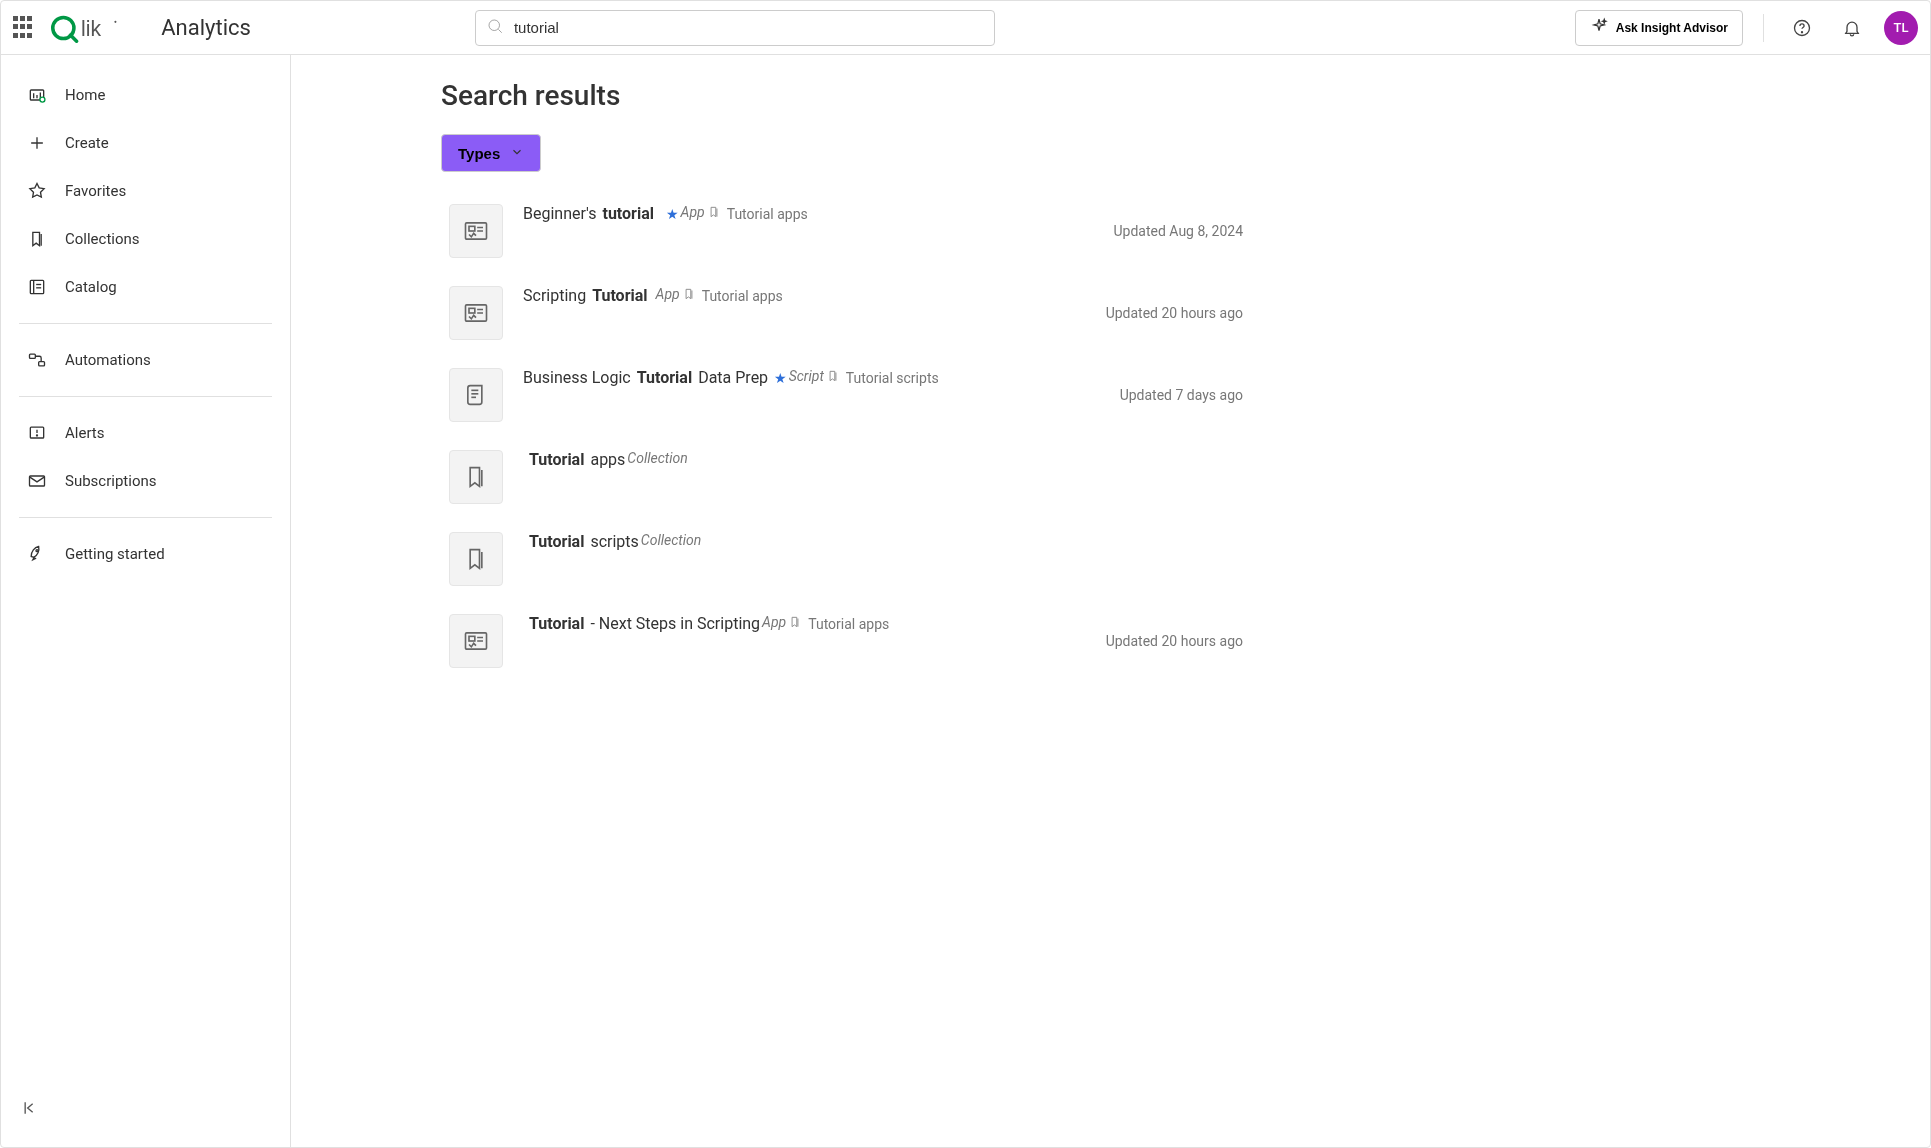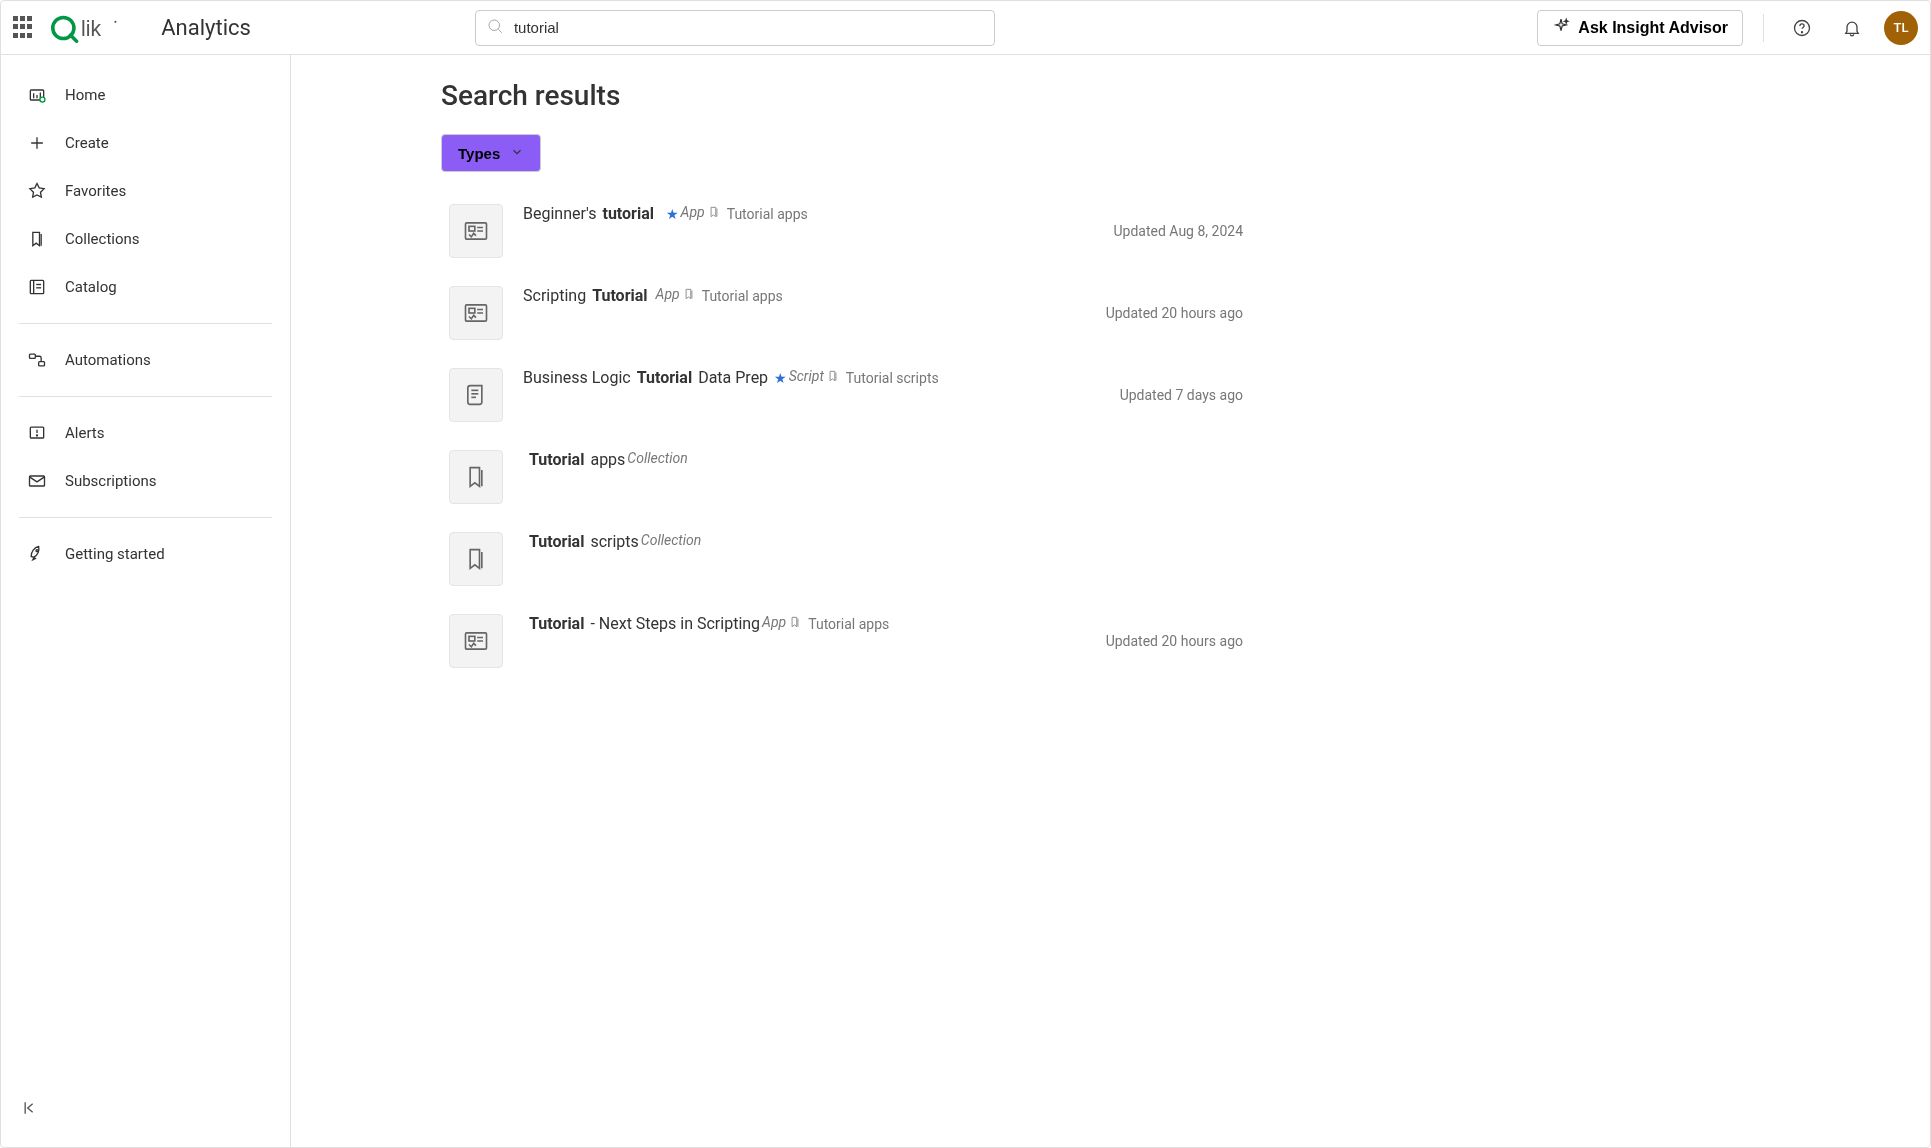--- a/index.html
+++ b/index.html
@@ -47,31 +47,31 @@
   }
   .topbar-spacer { flex: 1; }
   .insight-btn {
     display: flex;
     align-items: center;
     gap: 8px;
     border: 1px solid #ccc;
     border-radius: 4px;
     height: 36px;
     padding: 0 14px;
-    font-size: 16px;
+    font-size: 12px;
     font-weight: 600;
     cursor: pointer;
     background: #fff;
   }
   .top-icon { width: 36px; height: 36px; display: flex; align-items: center; justify-content: center; cursor: pointer; }
   .top-icon svg { width: 20px; height: 20px; stroke: #444; fill: none; stroke-width: 1.6; }
   .vdiv { width: 1px; height: 28px; background: #e0e0e0; margin: 0 6px; }
   .avatar {
     width: 34px; height: 34px; border-radius: 50%;
-    background: #a16207; color: #fff;
+    background: #a21caf; color: #fff;
     display: flex; align-items: center; justify-content: center;
     font-size: 13px; font-weight: 500; cursor: pointer;
   }
   
   .body { flex: 1; display: flex; overflow: hidden; }
   
   .sidebar {
     width: 290px;
     border-right: 1px solid #e0e0e0;
     padding: 16px 0;

